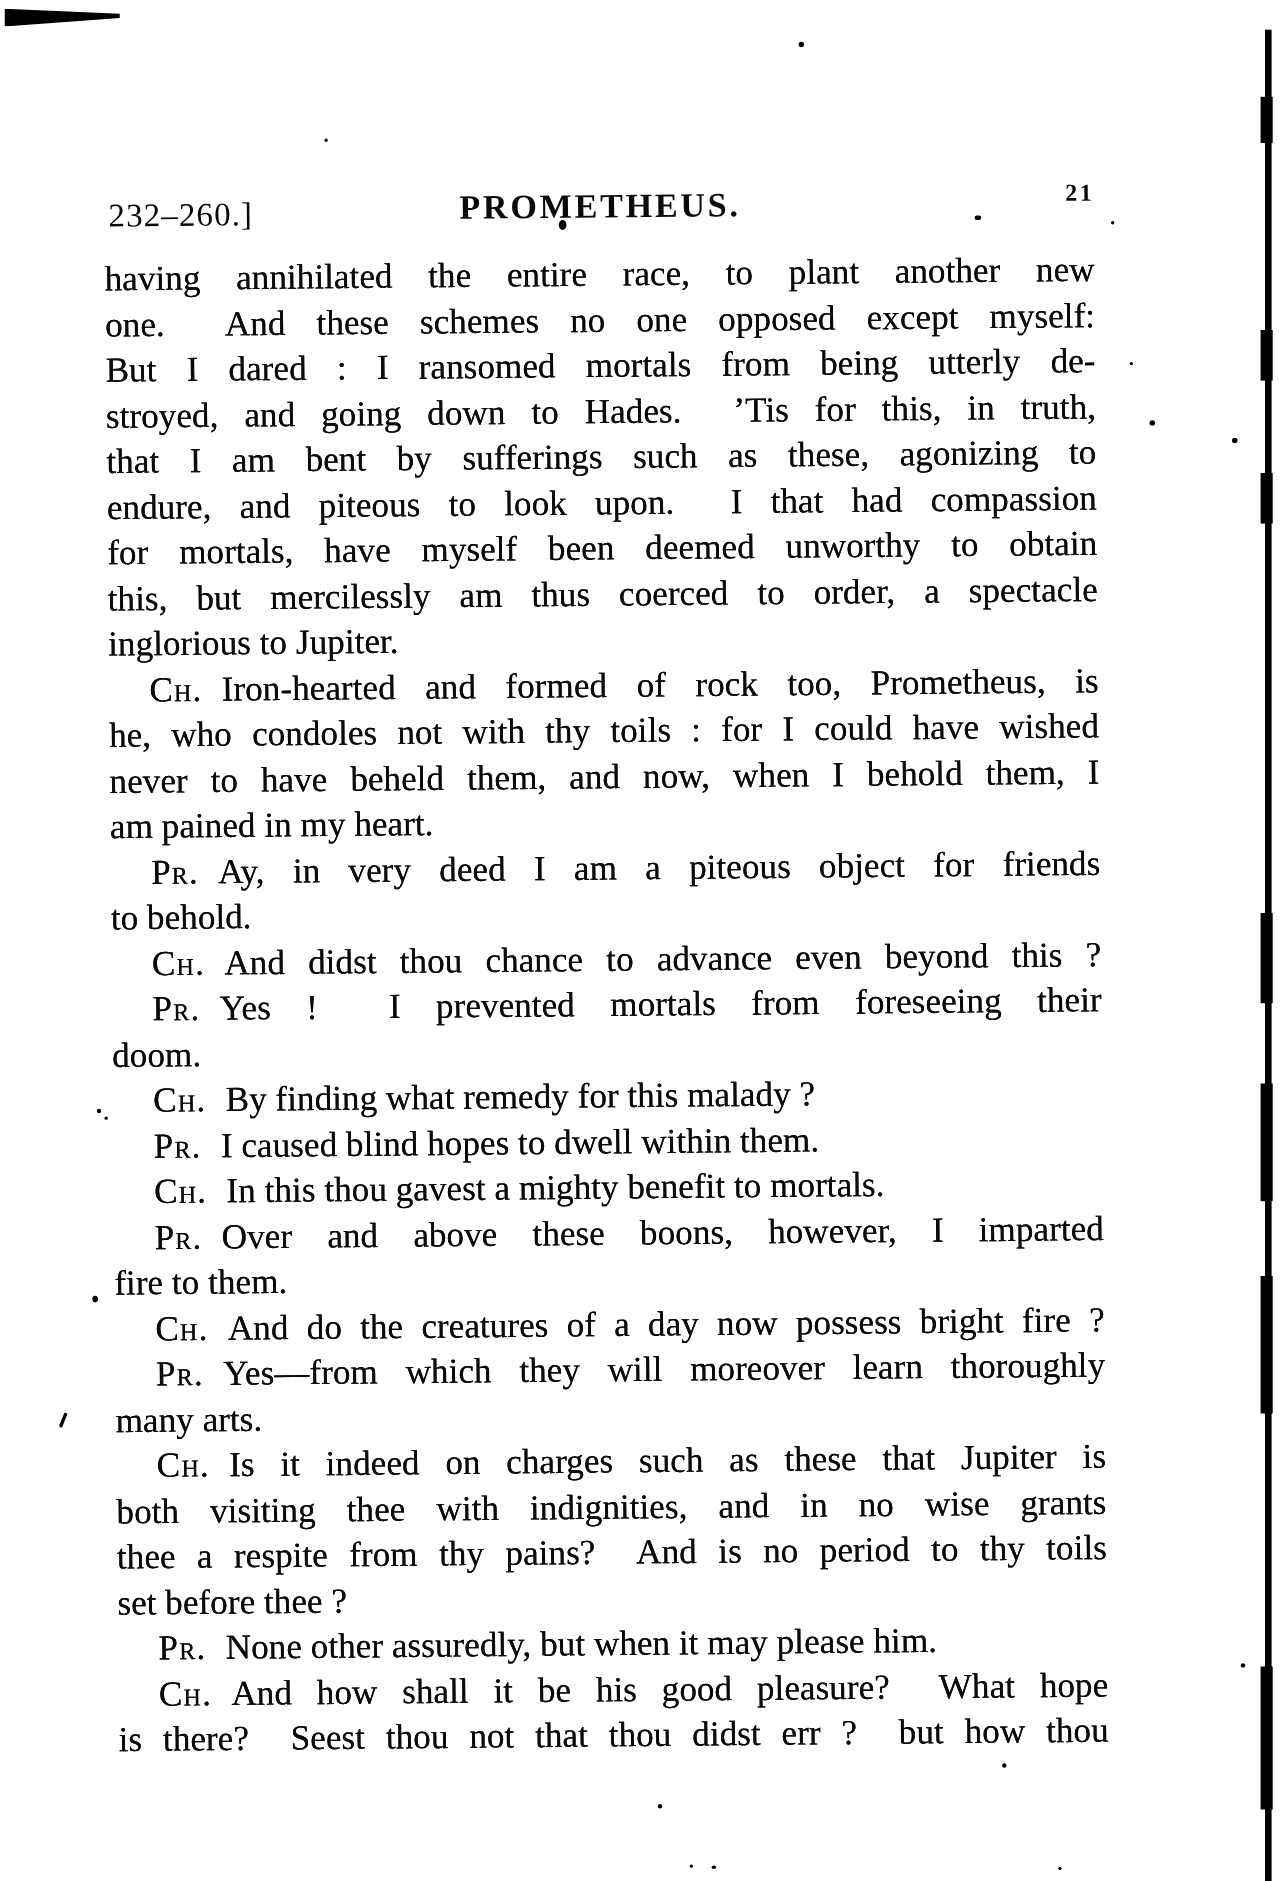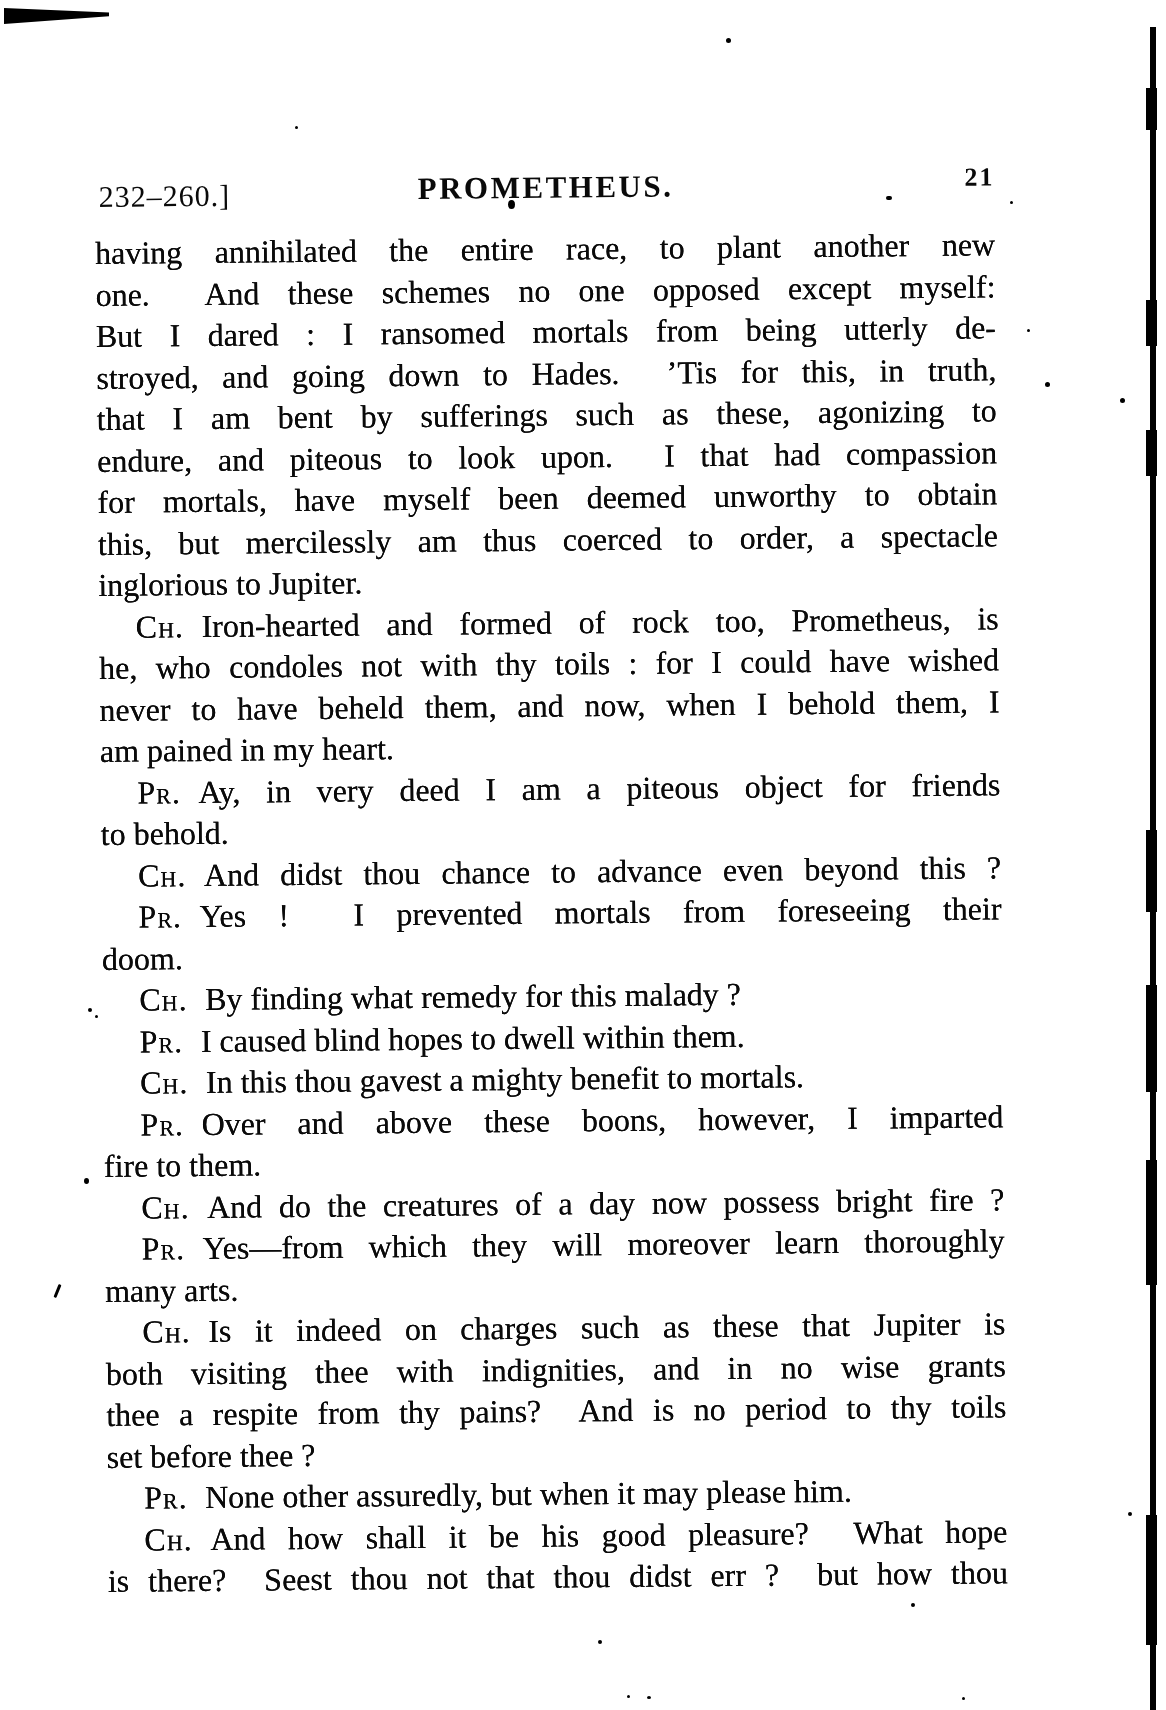--- a/index.html
+++ b/index.html
@@ -10,21 +10,21 @@
   }
   .page{position:absolute;inset:0;}
   
   .content{
     position:absolute;left:95px;top:0;width:902px;height:1710px;
     transform:rotate(-0.55deg);transform-origin:0px 240px;
   }
   .header{position:absolute;top:174px;left:0;width:100%;height:44px;}
   .hl{position:absolute;left:4px;top:6px;font-size:30px;letter-spacing:1px;}
   .ht{position:absolute;left:0;right:0;top:0;text-align:center;font-size:31px;letter-spacing:2.5px;font-weight:600;}
-  .hn{position:absolute;right:2px;top:-3px;font-size:26px;letter-spacing:2px;font-weight:700;}
+  .hn{position:absolute;right:2px;top:-3px;font-size:22px;letter-spacing:2px;font-weight:700;}
   .bodytext{
     position:absolute;left:0;top:233px;width:900px;
     font-size:32px;line-height:41.5px;
     text-shadow:0 0 0.6px currentColor; 
   }
   .line{text-align:left;white-space:normal;}
   .line.j{text-align:justify;text-align-last:justify;}
   .para.indent .line:first-child{text-indent:37px;}
   .speaker{font-variant:small-caps;letter-spacing:1px;margin-right:0.55em;}
   

